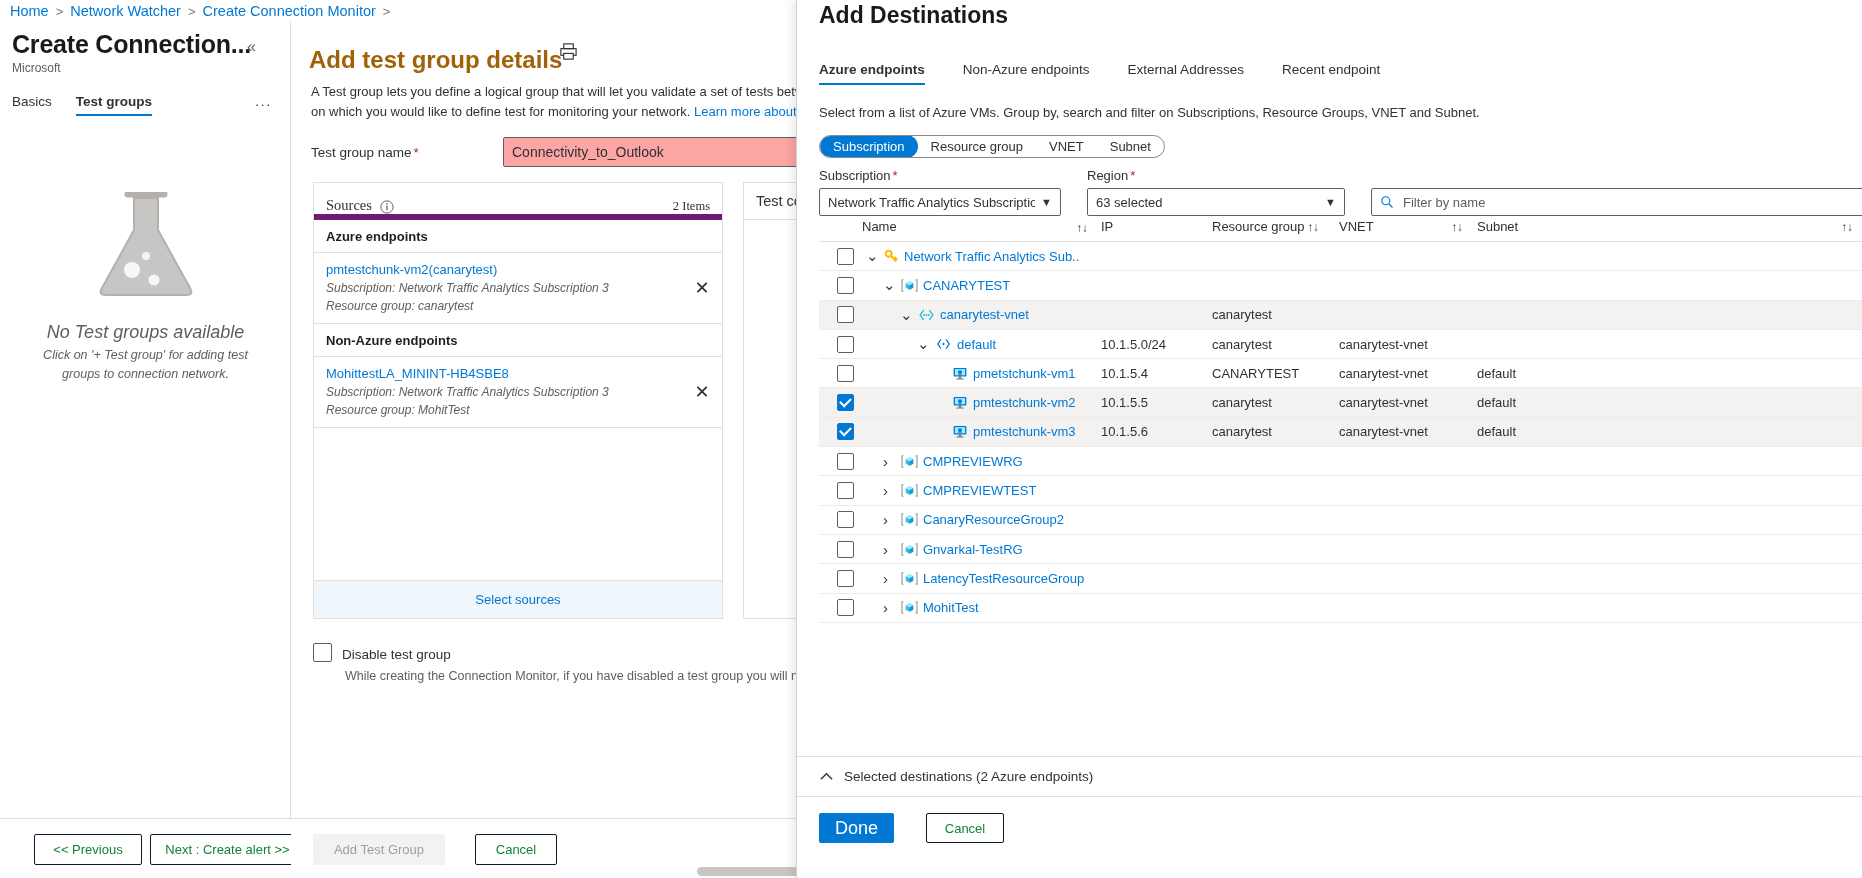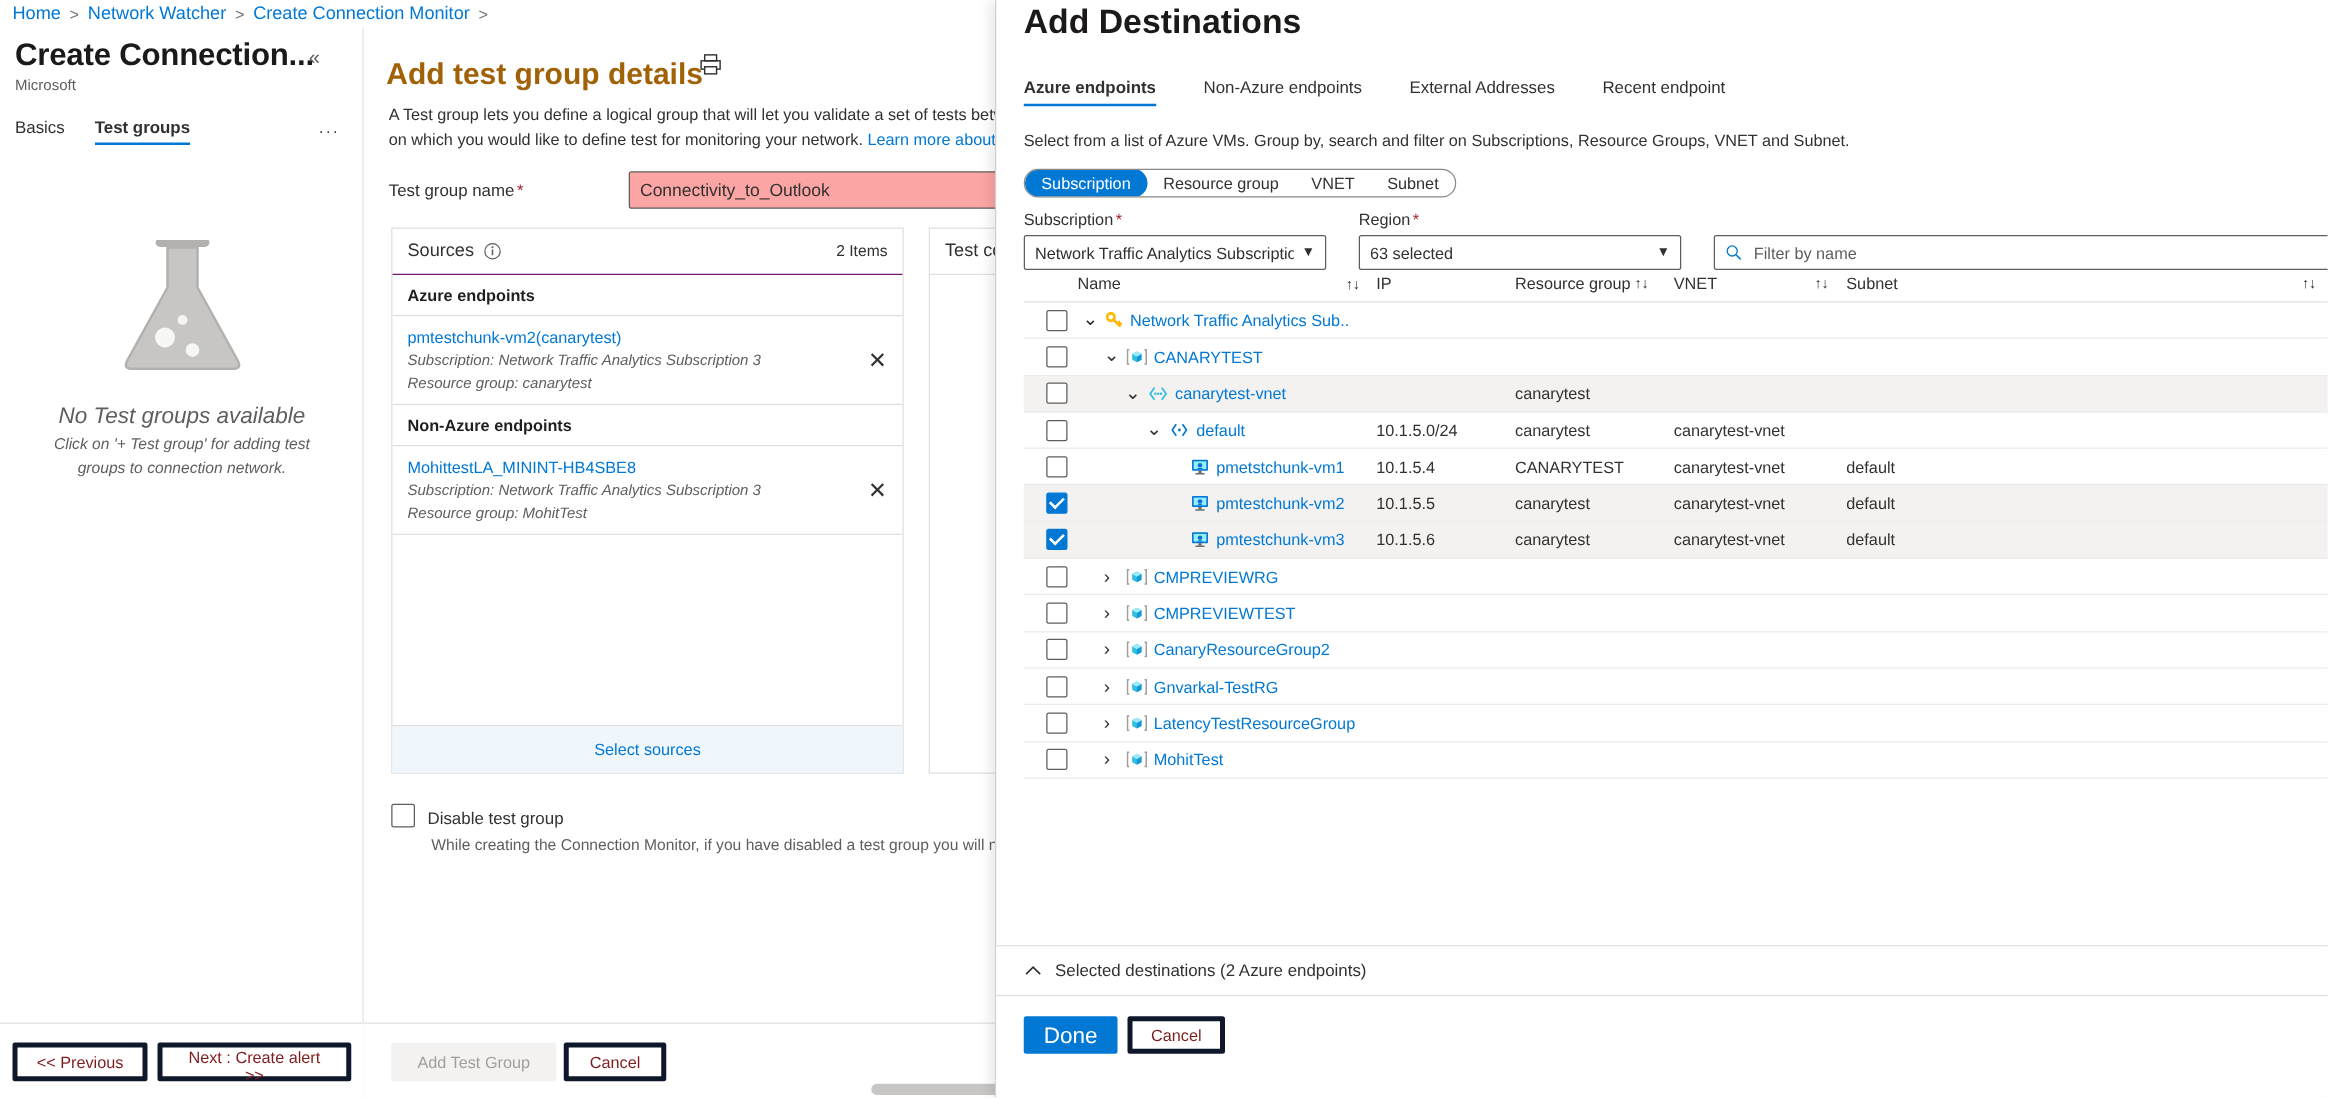--- a/index.html
+++ b/index.html
@@ -58,22 +58,22 @@
   .empty-icon { display: block; margin: 0 auto 22px; }
   .empty-l1 { font-size: 18px; color: #605e5c; font-style: italic; }
   .empty-l2 { font-size: 12.5px; color: #605e5c; font-style: italic; margin-top: 3px; line-height: 1.5; }
 
   .left-footer {
     position: absolute; left: 0; bottom: 0; width: 291px; height: 60px;
     background: #fff; border-top: 1px solid #e1dfdd;
   }
   .btn {
     font-family: "Liberation Sans", sans-serif; font-size: 13px;
-    border: 4px solid #0f172a; background: #fff; color: #7f1d1d;
-    height: 31px; padding: 0 14px; cursor: pointer; border-radius: 2px;
+    border: 1px solid #0f172a; background: #fff; color: #15803d;
+    height: 31px; padding: 0 14px; cursor: pointer; border-radius: 2px; margin-left: 24px;
   }
   .btn-prev { position: absolute; left: 10px; top: 15px; width: 108px; }
   .btn-next { position: absolute; left: 126px; top: 15px; width: 155px; }
 
   
   .main-pane {
     position: absolute; left: 291px; top: 22px; width: 1571px; height: 856px;
     background: #fff;
   }
   .main-title {
@@ -96,22 +96,22 @@
     padding: 0 8px; font-family: "Liberation Sans", sans-serif; font-size: 14px; color: #323130;
     background: #fca5a5;
   }
 
   
   .src-card {
     position: absolute; left: 22px; top: 160px; width: 410px; height: 437px;
     border: 1px solid #e1dfdd; background: #fff;
   }
   .src-head {
-    height: 37px; border-bottom: 1px solid #701a75;
-    display: flex; align-items: center; padding: 0 12px;
+    height: 37px; border-bottom: 6px solid #701a75;
+    display: flex; align-items: flex-end; padding: 0 12px; font-family: Liberation Serif, serif;
   }
   .src-head-title { font-size: 14.5px; color: #323130; }
   .info-icon { margin-left: 8px; display: inline-flex; }
   .src-count { margin-left: auto; font-size: 12.5px; color: #323130; }
   .grp-head {
     height: 33px; border-bottom: 1px solid #e1dfdd;
     display: flex; align-items: center; padding: 0 12px;
     font-size: 13px; font-weight: 700; color: #201f1e;
   }
   .ep-item {
@@ -171,21 +171,21 @@
   }
 
   
   .ctx-pane {
     position: absolute; left: 796px; top: 0; width: 1066px; height: 878px;
     background: #fff; border-left: 1px solid #d2d0ce;
     box-shadow: -3px 0 10px rgba(0,0,0,0.10);
   }
   .ctx-title {
     position: absolute; left: 22px; top: 2px;
-    font-size: 27px; font-weight: 600; color: #1b1a19;
+    font-size: 23px; font-weight: 600; color: #1b1a19;
   }
   .ctx-tabs {
     position: absolute; left: 22px; top: 62px;
     display: flex; align-items: flex-end; gap: 38px;
   }
   .ctab { font-size: 13.5px; color: #323130; padding-bottom: 8px; cursor: pointer; position: relative; }
   .ctab.active { font-weight: 600; }
   .ctab.active::after {
     content: ""; position: absolute; left: 0; right: 0; bottom: 0;
     height: 2.5px; background: #0078d4;

